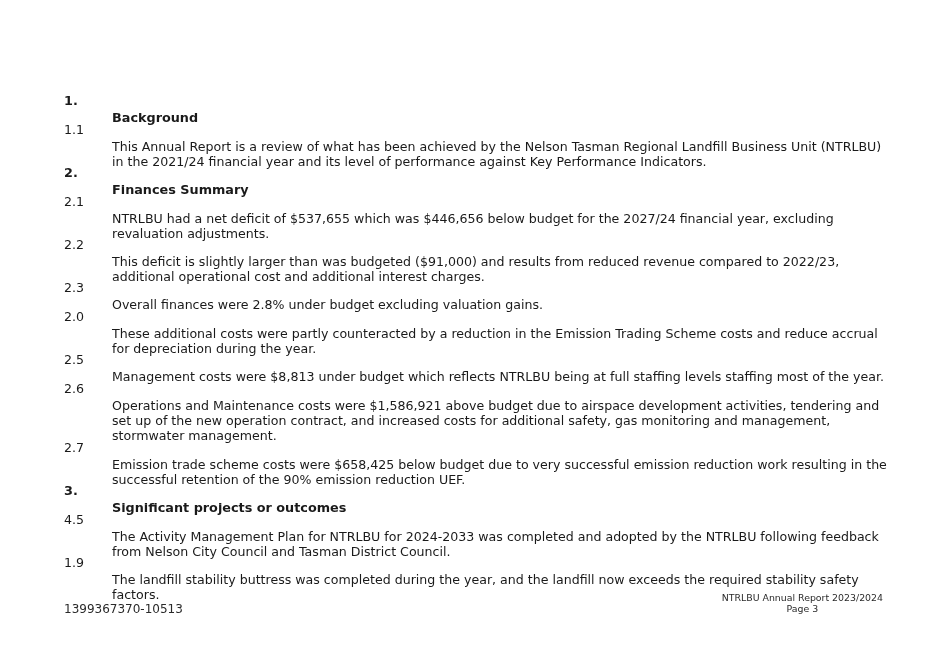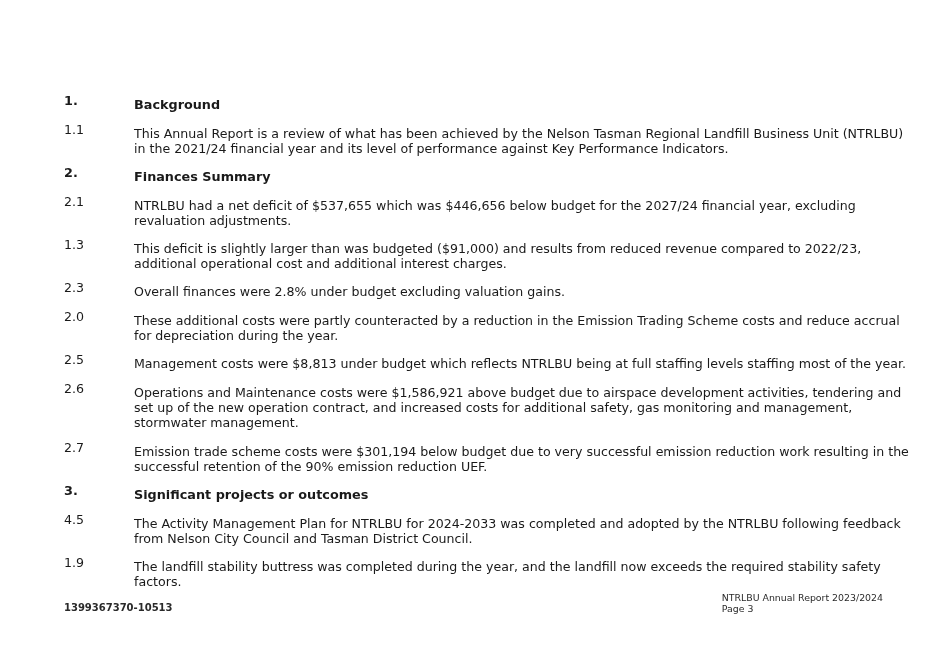--- a/index.html
+++ b/index.html
@@ -1,24 +1,24 @@
 <!DOCTYPE html>
 <html><head>
 <meta charset="utf-8">
 <style>
   html, body { margin: 0; padding: 0; background: #ffffff; }
   body { width: 945px; height: 668px; position: relative; overflow: hidden;
          font-family: "DejaVu Sans", sans-serif; color: #1a1a1a; }
   .page { position: absolute; left: 0; top: 0; width: 945px; height: 668px; }
   .row { position: absolute; left: 64px; width: 820px; font-size: 12.6px; line-height: 15px; }
   .num { position: absolute; left: 0; top: 0; width: 48px; }
-  .txt { position: absolute; left: 48px; top: 4px; width: 775px; margin-left: 22px; }
+  .txt { position: absolute; left: 48px; top: 17px; width: 775px; }
   .heading { font-weight: bold; font-size: 12.8px; }
-  .footer-left { position: absolute; left: 64px; top: 602px; font-size: 10px; color: #2a2a2a; font-weight: bold; }
-  .footer-right { position: absolute; right: 62px; top: 592px; font-size: 9.4px; line-height: 11px; text-align: left; color: #2a2a2a; }
+  .footer-left { position: absolute; left: 64px; top: 602px; font-size: 12px; color: #2a2a2a; }
+  .footer-right { position: absolute; right: 62px; top: 592px; font-size: 9.4px; line-height: 11px; text-align: center; color: #2a2a2a; }
 </style>
 </head>
 <body>
 
 <div class="page">
 
   <div class="row heading" style="top:93px">
     <span class="num">1.</span>
     <span class="txt">Background</span>
   </div>
@@ -32,21 +32,21 @@
     <span class="num">2.</span>
     <span class="txt">Finances Summary</span>
   </div>
 
   <div class="row" style="top:194px">
     <span class="num">2.1</span>
     <span class="txt">NTRLBU had a net deficit of $537,655 which was $446,656 below budget for the 2027/24 financial year, excluding revaluation adjustments.</span>
   </div>
 
   <div class="row" style="top:237px">
-    <span class="num">1.3</span>
+    <span class="num">2.2</span>
     <span class="txt">This deficit is slightly larger than was budgeted ($91,000) and results from reduced revenue compared to 2022/23, additional operational cost and additional interest charges.</span>
   </div>
 
   <div class="row" style="top:280px">
     <span class="num">2.3</span>
     <span class="txt">Overall finances were 2.8% under budget excluding valuation gains.</span>
   </div>
 
   <div class="row" style="top:309px">
     <span class="num">2.0</span>
@@ -58,21 +58,21 @@
     <span class="txt">Management costs were $8,813 under budget which reflects NTRLBU being at full staffing levels staffing most of the year.</span>
   </div>
 
   <div class="row" style="top:381px">
     <span class="num">2.6</span>
     <span class="txt">Operations and Maintenance costs were $1,586,921 above budget due to airspace development activities, tendering and set up of the new operation contract, and increased costs for additional safety, gas monitoring and management, stormwater management.</span>
   </div>
 
   <div class="row" style="top:440px">
     <span class="num">2.7</span>
-    <span class="txt">Emission trade scheme costs were $301,194 below budget due to very successful emission reduction work resulting in the successful retention of the 90% emission reduction UEF.</span>
+    <span class="txt">Emission trade scheme costs were $658,425 below budget due to very successful emission reduction work resulting in the successful retention of the 90% emission reduction UEF.</span>
   </div>
 
   <div class="row heading" style="top:483px">
     <span class="num">3.</span>
     <span class="txt">Significant projects or outcomes</span>
   </div>
 
   <div class="row" style="top:512px">
     <span class="num">4.5</span>
     <span class="txt">The Activity Management Plan for NTRLBU for 2024-2033 was completed and adopted by the NTRLBU following feedback from Nelson City Council and Tasman District Council.</span>

